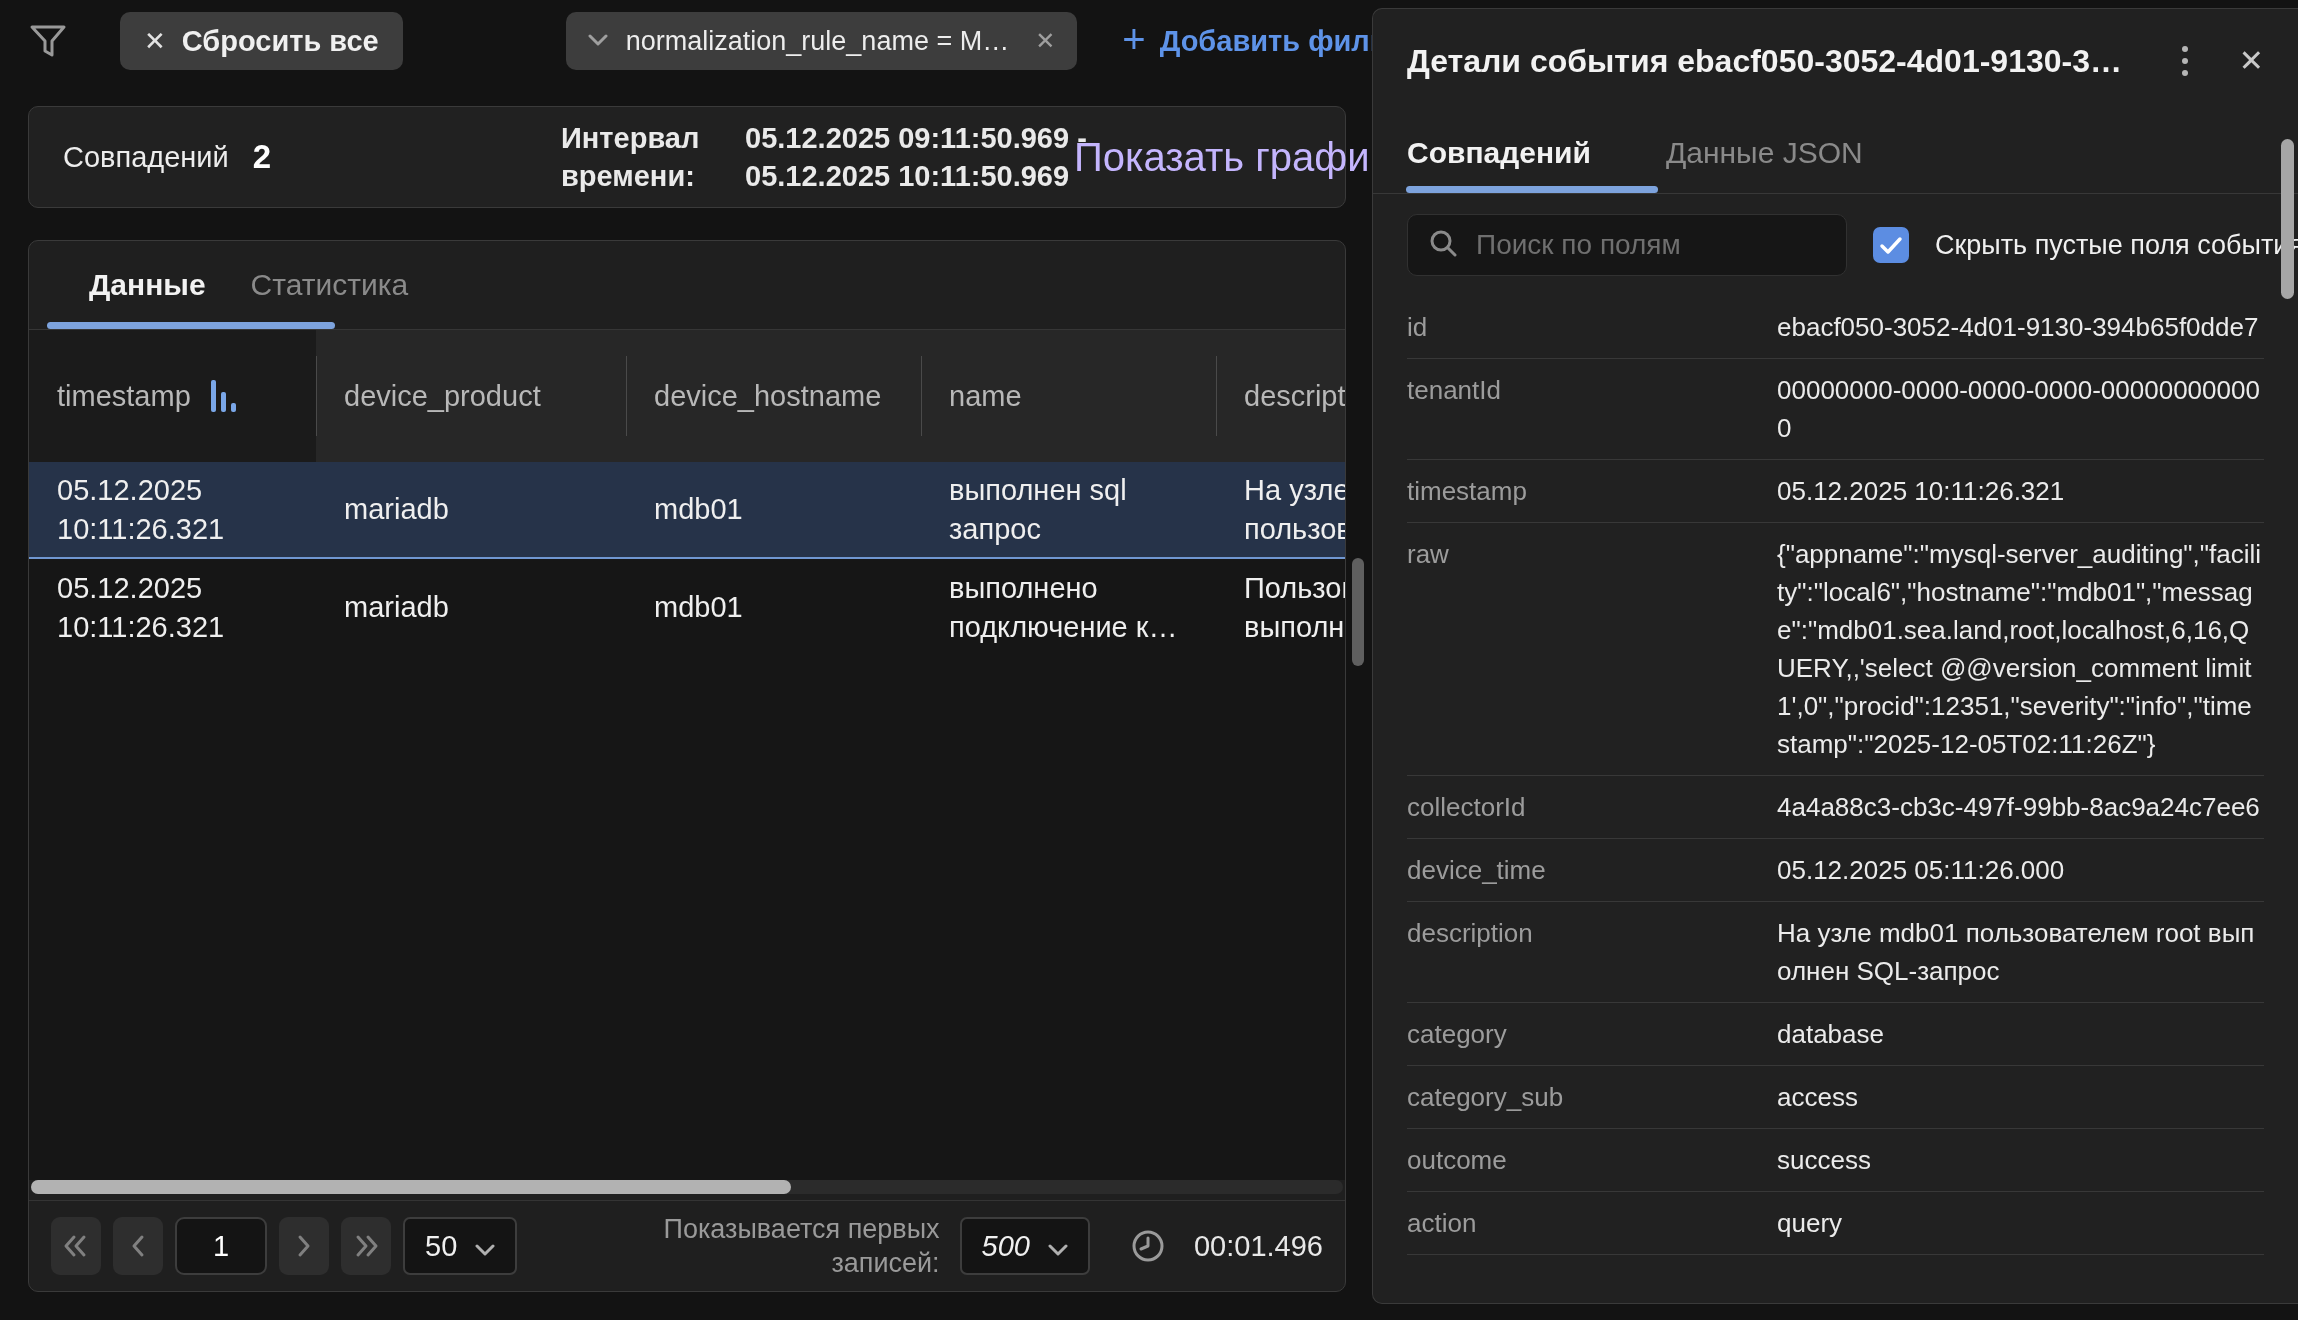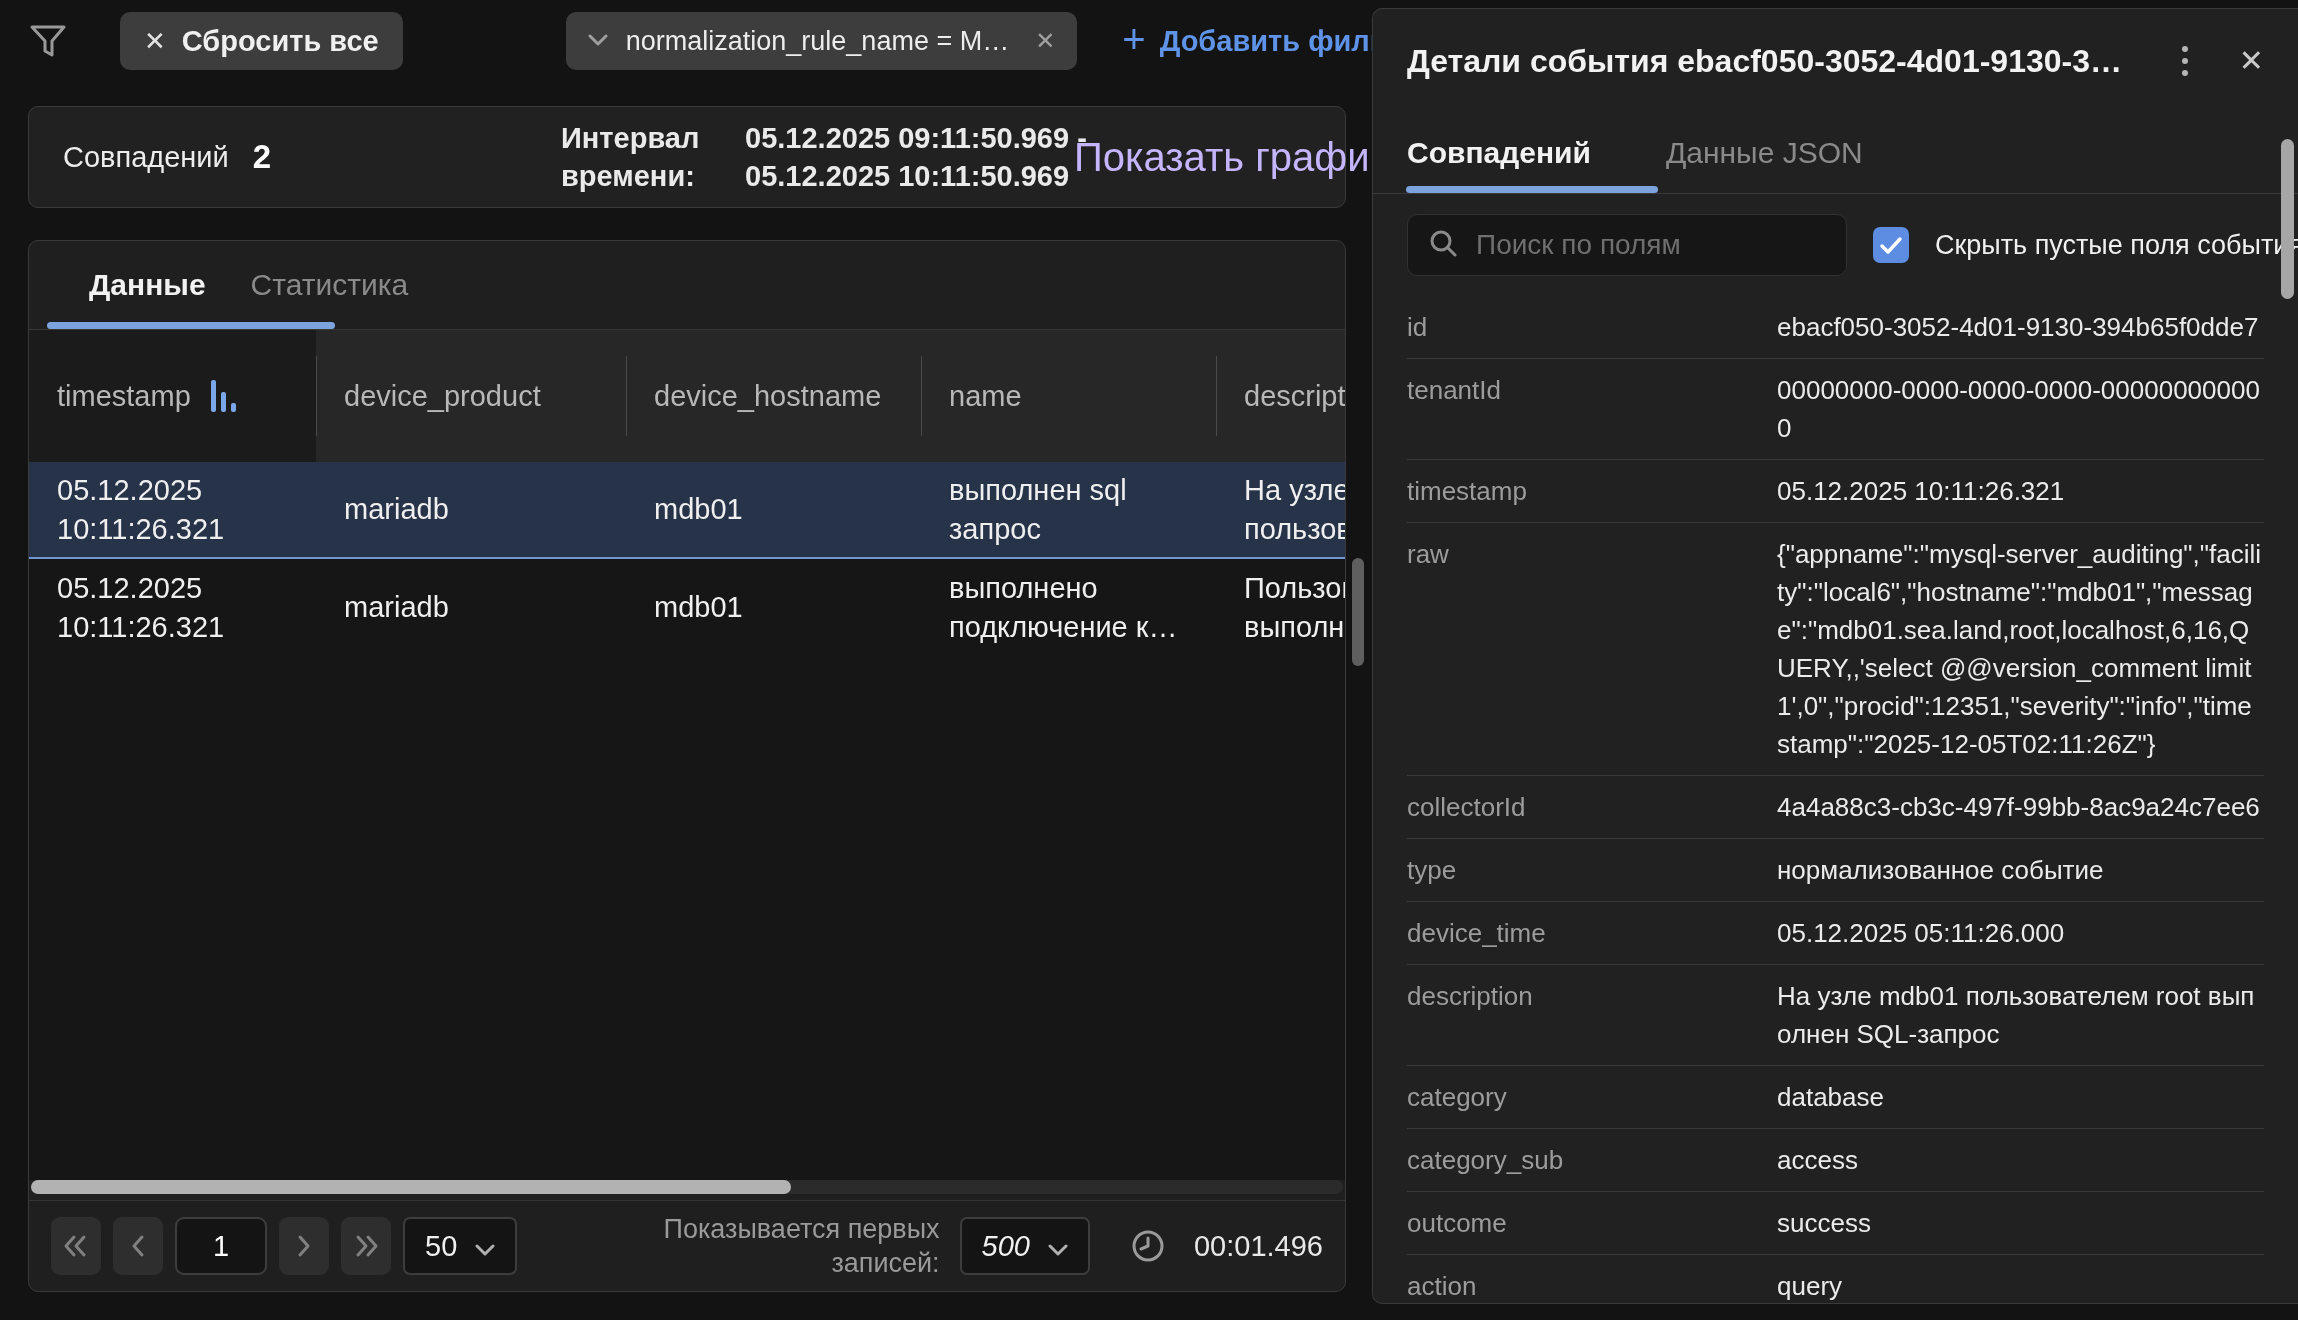--- a/index.html
+++ b/index.html
@@ -324,24 +324,20 @@
       </div>
       <div class="f-row">
         <div class="f-key">raw</div>
         <div class="f-val">{"appname":"mysql-server_auditing","facility":"local6","hostname":"mdb01","message":"mdb01.sea.land,root,localhost,6,16,QUERY,,'select @@version_comment limit 1',0","procid":12351,"severity":"info","timestamp":"2025-12-05T02:11:26Z"}</div>
       </div>
       <div class="f-row">
         <div class="f-key">collectorId</div>
         <div class="f-val">4a4a88c3-cb3c-497f-99bb-8ac9a24c7ee6</div>
       </div>
       <div class="f-row">
-        <div class="f-key">type</div>
-        <div class="f-val">нормализованное событие</div>
-      </div>
-      <div class="f-row">
         <div class="f-key">device_time</div>
         <div class="f-val">05.12.2025 05:11:26.000</div>
       </div>
       <div class="f-row">
         <div class="f-key">description</div>
         <div class="f-val">На узле mdb01 пользователем root выполнен SQL-запрос</div>
       </div>
       <div class="f-row">
         <div class="f-key">category</div>
         <div class="f-val">database</div>

